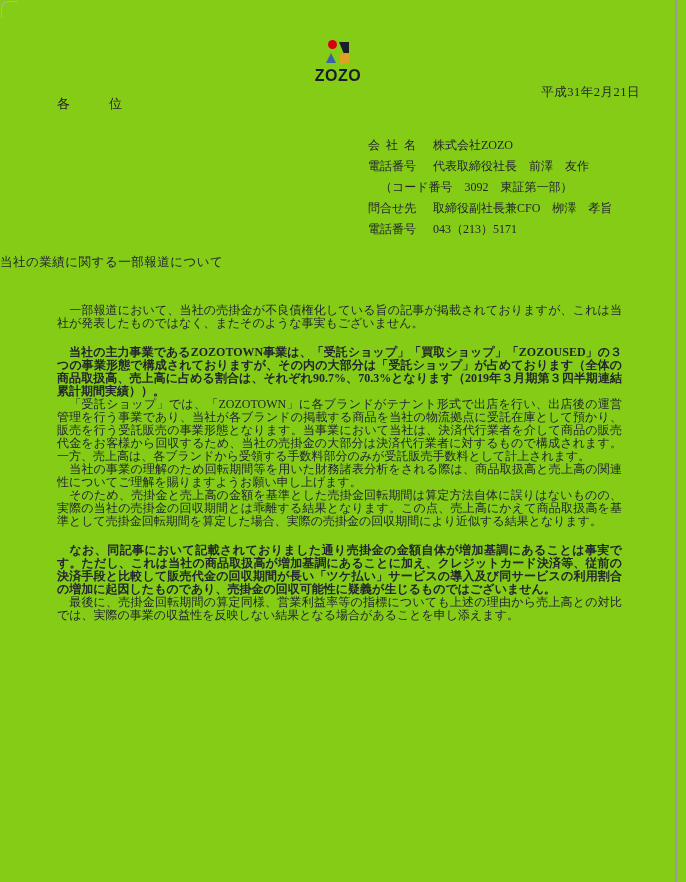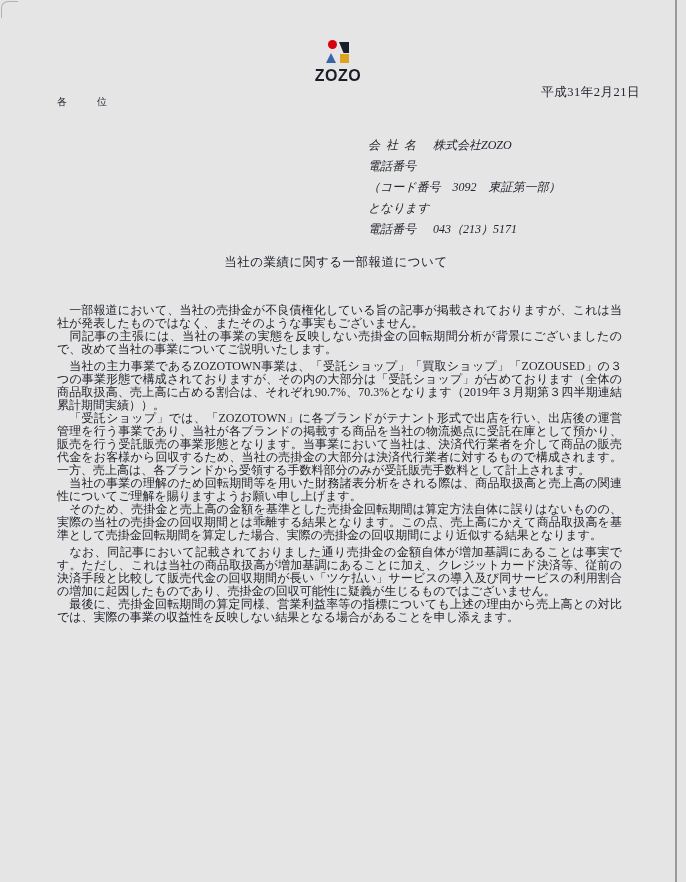--- a/index.html
+++ b/index.html
@@ -1,20 +1,20 @@
 <!DOCTYPE html>
 <html lang="ja" style="--text: #23252f; --logo-red: #d7000f; --logo-navy: #1c1d2b; --logo-blue: #3b63a8; --logo-yellow: #dda421;"><head>
 <meta charset="utf-8">
 <style>
   html, body { margin: 0; padding: 0; background: #ffffff; }
   .page {
     position: relative;
     width: 686px;
     height: 882px;
-    background: #e5e5e5;
+    background: #84cc16;
     overflow: hidden;
     font-family: "Liberation Serif", "DejaVu Serif", serif;
     color: var(--text, #23252f);
   }
   
   .edge-right {
     position: absolute; left: 675px; top: 0; width: 2px; height: 882px;
     background: #999a9c;
   }
   .corner-topleft {
@@ -45,46 +45,46 @@
     font-weight: bold; font-size: 16px; letter-spacing: 0.5px;
     color: var(--logo-navy, #1c1d2b);
   }
   
   .date-line {
     position: absolute; top: 84px; right: 46px;
     font-size: 12.5px; letter-spacing: 0.5px;
   }
   .addressee {
     position: absolute; top: 95px; left: 57px;
-    font-size: 10px;
+    font-size: 13px;
     font-family: Liberation Mono, monospace;
   }
   .company-info {
     position: absolute; top: 135px; left: 368px;
     font-size: 12px; line-height: 21px;
   }
-  .info-row { display: flex; white-space: nowrap; font-style: italic; }
+  .info-row { display: flex; white-space: nowrap; }
   .info-label {
     display: inline-block; width: 48px; margin-right: 17px;
     text-align: justify; text-align-last: justify;
   }
-  .info-row.no-label .info-value { margin-left: 0; }
+  .info-row.no-label .info-value { margin-left: 12px; }
   
   .doc-title {
     position: absolute; top: 254px; left: 0; width: 672px;
-    text-align: center; font-size: 12.5px; letter-spacing: 0.5px;
+    text-align: left; font-size: 12.5px; letter-spacing: 0.5px;
   }
   
   .body-text {
     position: absolute; top: 304px; left: 57px; width: 565px;
     font-size: 12px; line-height: 13px;
     text-align: justify;
   }
   .body-text p { margin: 0; }
-  .body-text p.gap-before { margin-top: 4px; }
+  .body-text p.gap-before { margin-top: 16px; font-weight: bold; }
 </style>
 </head>
 <body>
 
 <div class="page">
 
   <div class="corner-topleft"></div>
   <div class="edge-right"></div>
 
   <div class="logo">
@@ -105,38 +105,39 @@
 
   <div class="addressee">各　　　位</div>
 
   <div class="company-info">
     <div class="info-row">
       <span class="info-label">会社名</span>
       <span class="info-value">株式会社ZOZO</span>
     </div>
     <div class="info-row">
       <span class="info-label">電話番号</span>
+      <span class="info-value">代表取締役社長　前澤　友作</span>
     </div>
     <div class="info-row no-label">
       <span class="info-value">（コード番号　3092　東証第一部）</span>
     </div>
     <div class="info-row">
-      <span class="info-label">となります</span>
+      <span class="info-label">問合せ先</span>
+      <span class="info-value">取締役副社長兼CFO　栁澤　孝旨</span>
     </div>
     <div class="info-row">
       <span class="info-label">電話番号</span>
       <span class="info-value">043（213）5171</span>
     </div>
   </div>
 
   <div class="doc-title">当社の業績に関する一部報道について</div>
 
   <div class="body-text">
     <p>　一部報道において、当社の売掛金が不良債権化している旨の記事が掲載されておりますが、これは当社が発表したものではなく、またそのような事実もございません。</p>
-    <p>　同記事の主張には、当社の事業の実態を反映しない売掛金の回転期間分析が背景にございましたので、改めて当社の事業についてご説明いたします。</p>
     <p class="gap-before">　当社の主力事業であるZOZOTOWN事業は、「受託ショップ」「買取ショップ」「ZOZOUSED」の３つの事業形態で構成されておりますが、その内の大部分は「受託ショップ」が占めております（全体の商品取扱高、売上高に占める割合は、それぞれ90.7%、70.3%となります（2019年３月期第３四半期連結累計期間実績））。</p>
     <p>　「受託ショップ」では、「ZOZOTOWN」に各ブランドがテナント形式で出店を行い、出店後の運営管理を行う事業であり、当社が各ブランドの掲載する商品を当社の物流拠点に受託在庫として預かり、販売を行う受託販売の事業形態となります。当事業において当社は、決済代行業者を介して商品の販売代金をお客様から回収するため、当社の売掛金の大部分は決済代行業者に対するもので構成されます。一方、売上高は、各ブランドから受領する手数料部分のみが受託販売手数料として計上されます。</p>
     <p>　当社の事業の理解のため回転期間等を用いた財務諸表分析をされる際は、商品取扱高と売上高の関連性についてご理解を賜りますようお願い申し上げます。</p>
     <p>　そのため、売掛金と売上高の金額を基準とした売掛金回転期間は算定方法自体に誤りはないものの、実際の当社の売掛金の回収期間とは乖離する結果となります。この点、売上高にかえて商品取扱高を基準として売掛金回転期間を算定した場合、実際の売掛金の回収期間により近似する結果となります。</p>
     <p class="gap-before">　なお、同記事において記載されておりました通り売掛金の金額自体が増加基調にあることは事実です。ただし、これは当社の商品取扱高が増加基調にあることに加え、クレジットカード決済等、従前の決済手段と比較して販売代金の回収期間が長い「ツケ払い」サービスの導入及び同サービスの利用割合の増加に起因したものであり、売掛金の回収可能性に疑義が生じるものではございません。</p>
     <p>　最後に、売掛金回転期間の算定同様、営業利益率等の指標についても上述の理由から売上高との対比では、実際の事業の収益性を反映しない結果となる場合があることを申し添えます。</p>
 
   </div>
 
 </div>

